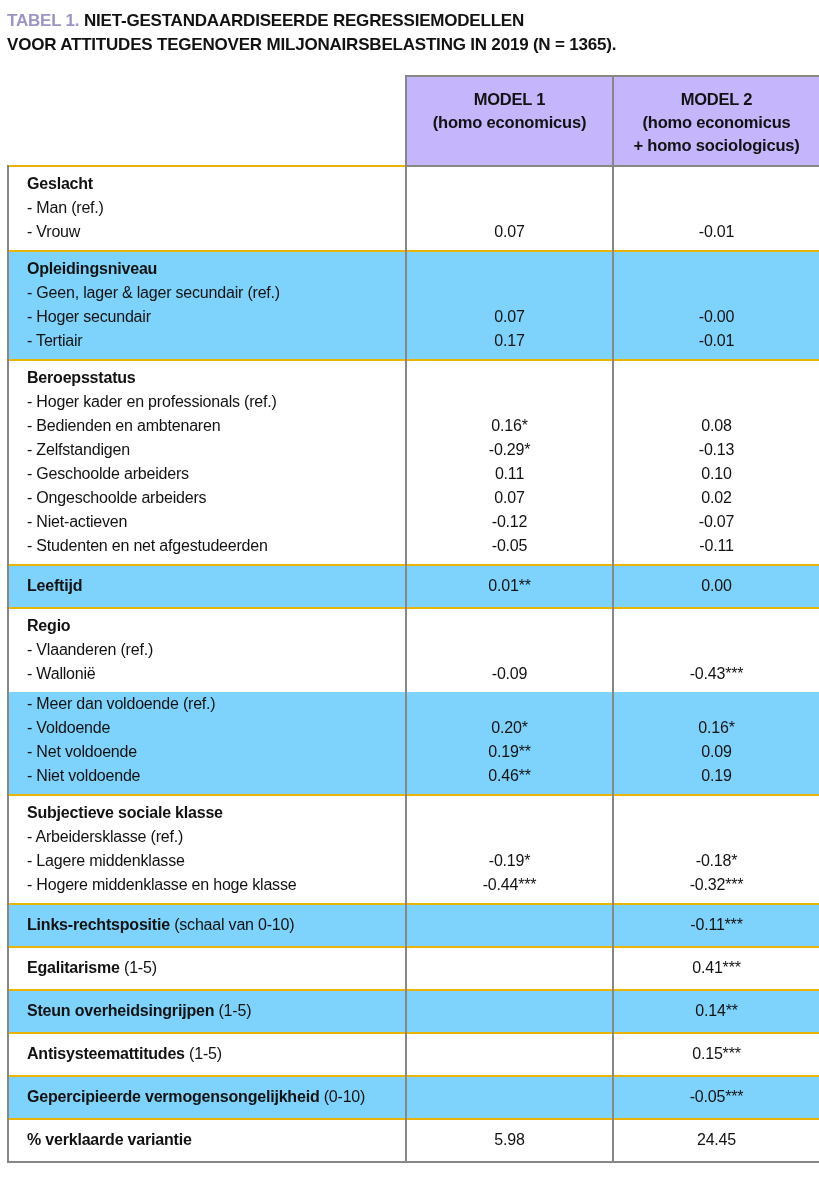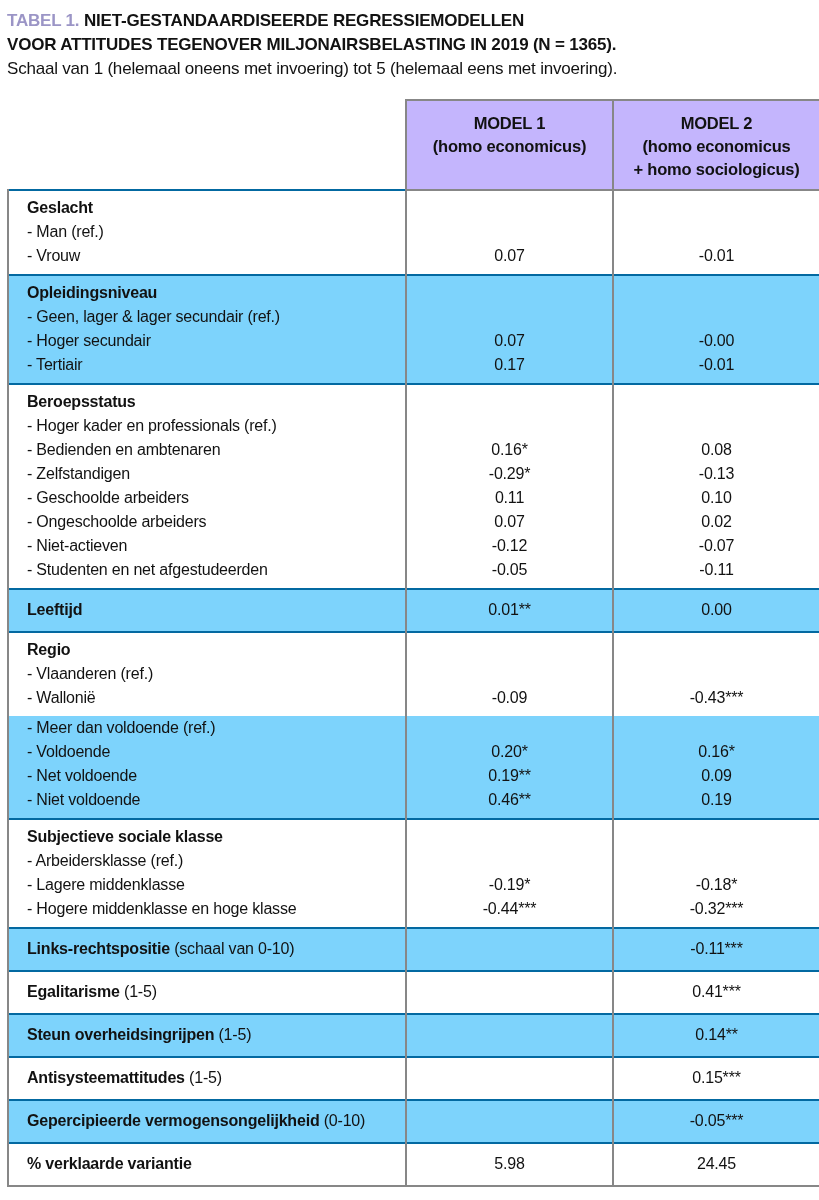--- a/index.html
+++ b/index.html
@@ -69,37 +69,36 @@
   td.c-label {
     padding-left: 18px;
     border-left: 2px solid #878787;
     border-right: 2px solid #878787;
   }
   td.c-val {
     text-align: center;
     border-right: 2px solid #878787;
   }
   tr.shaded td { background: #7dd3fc; }
-  tr.sec-first td { border-top: 2px solid #0369a1; padding-top: 5px; }
+  tr.sec-first td { border-top: 2px solid #eab308; padding-top: 5px; }
   tr.sec-last td { padding-bottom: 6px; }
   tr.single td { padding-top: 8px; padding-bottom: 9px; margin-left: 32px; }
   tbody tr:last-child td { border-bottom: 2px solid #878787; }
   .b { font-weight: bold; }
 </style>
 </head>
 <body>
 
 <div class="page">
 
   <div class="title-block">
     <div class="title-line">
       <span class="title-tag">TABEL 1.</span><span> NIET-GESTANDAARDISEERDE REGRESSIEMODELLEN</span>
     </div>
     <div class="title-line">VOOR ATTITUDES TEGENOVER MILJONAIRSBELASTING IN 2019 (N = 1365).</div>
-    <div class="subtitle-line">Schaal van 1 (helemaal oneens met invoering) tot 5 (helemaal eens met invoering).</div>
   </div>
 
   <table class="regression">
     <colgroup>
       <col class="c1">
         <col class="c2">
         <col class="c3">
     </colgroup>
     <thead>
       <tr>

